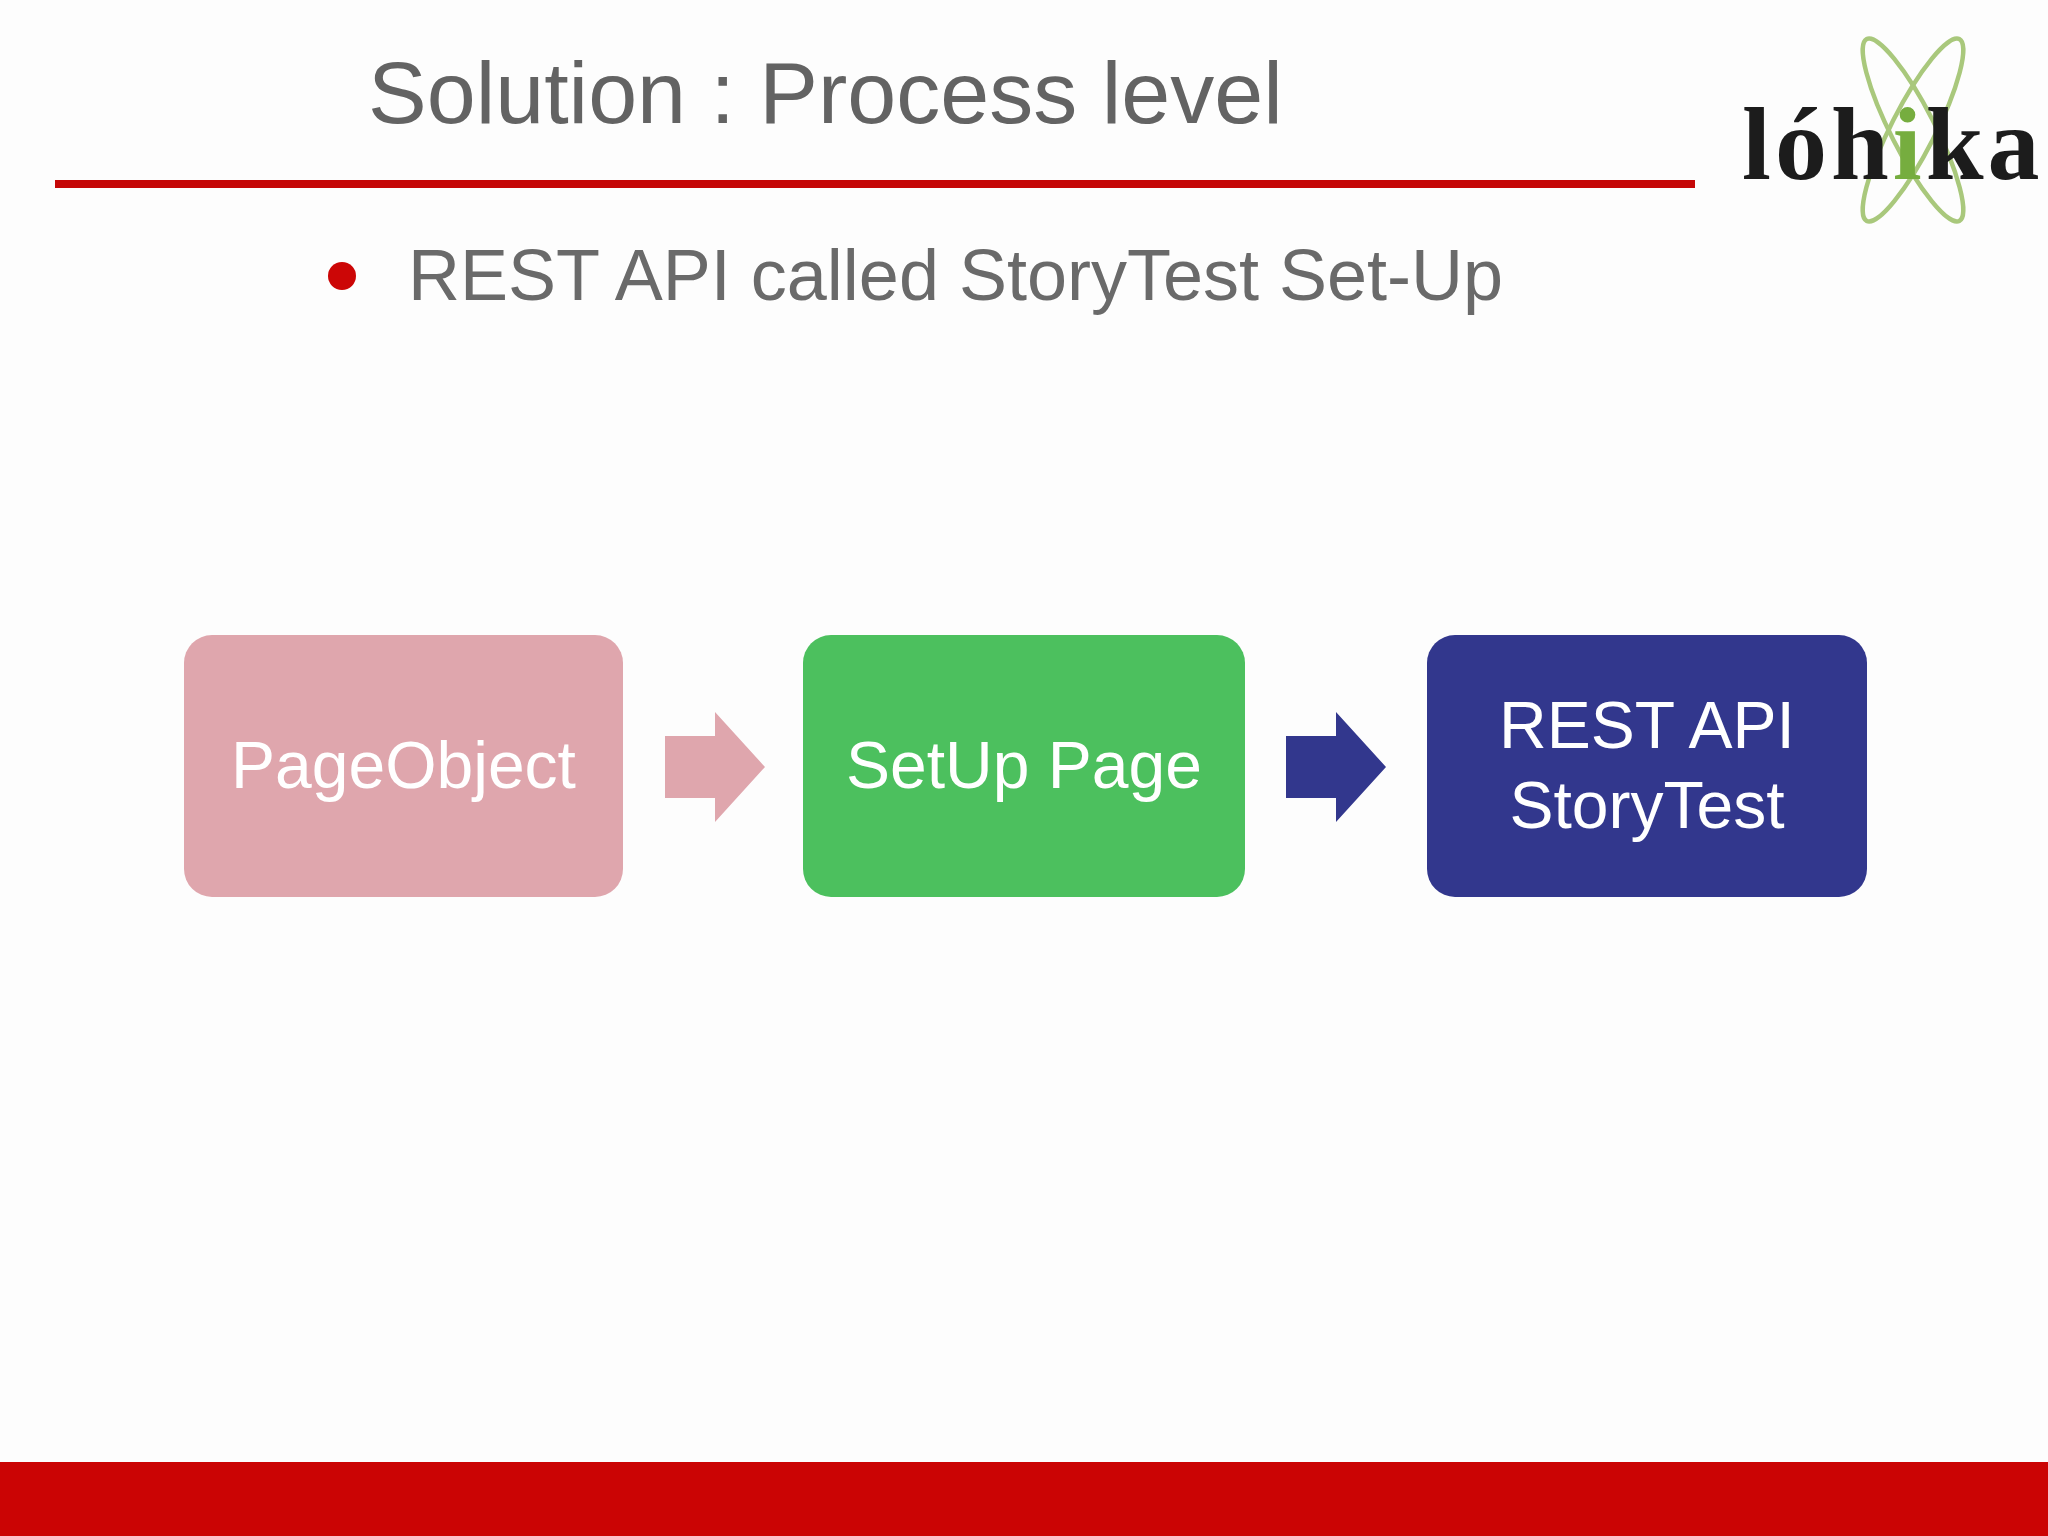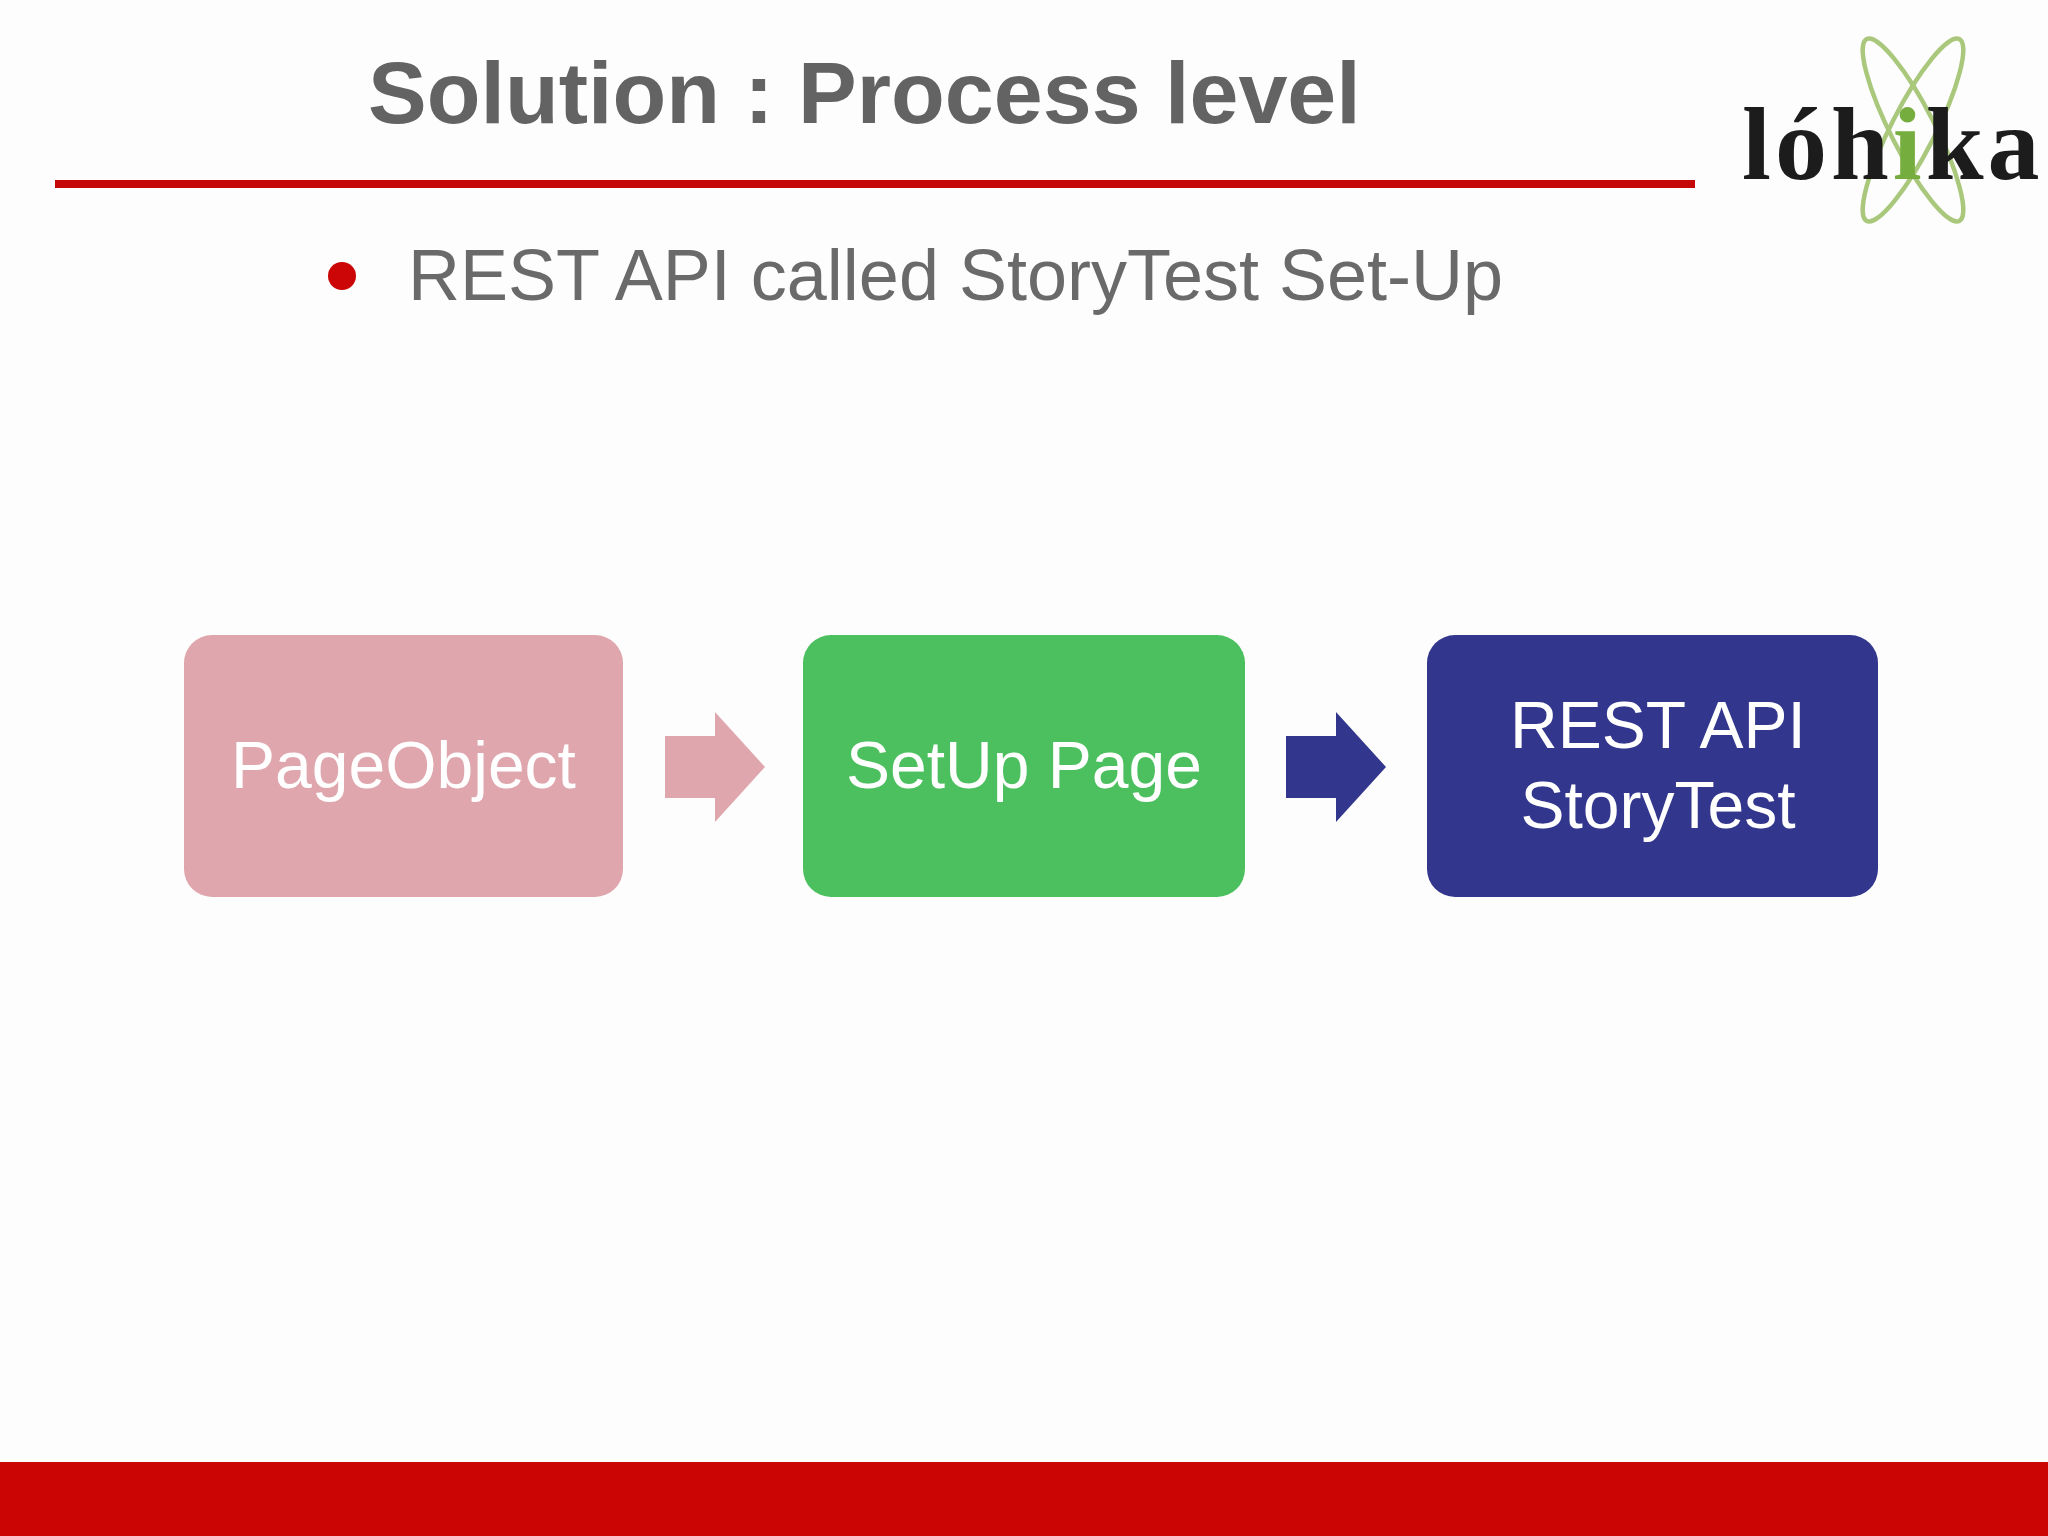--- a/index.html
+++ b/index.html
@@ -5,21 +5,21 @@
   html,body{margin:0;padding:0;}
   body{
     width:2048px;height:1536px;position:relative;overflow:hidden;
     background:#fdfdfd;
     font-family:"Liberation Sans",sans-serif;
   }
   .abs{position:absolute;}
   
   .title{
     left:368px;top:42px;
-    font-size:88px;font-weight:bold;letter-spacing:0px;
+    font-size:88px;font-weight:normal;letter-spacing:0px;
     white-space:nowrap;
   }
   .title-rule{
     left:55px;top:180px;width:1640px;height:8px;
   }
   
   .logo{left:1700px;top:0;width:340px;height:250px;margin-left:36px;}
   .logo-orbits{left:82px;top:18px;width:190px;height:225px;position:absolute;}
   .logo-text{
     position:absolute;left:6px;top:92px;
@@ -35,21 +35,21 @@
     left:408px;top:239px;font-size:72px;line-height:1;white-space:nowrap;
   }
   
   .node{
     top:635px;height:262px;border-radius:28px;
     display:flex;flex-direction:column;align-items:center;justify-content:center;
     color:#ffffff;font-size:66px;line-height:1.21;text-align:center;
   }
   .node-1{left:184px;width:439px;}
   .node-2{left:803px;width:442px;}
-  .node-3{left:1427px;width:440px;padding-left:11px;}
+  .node-3{left:1427px;width:440px;}
   .arrow{top:712px;width:100px;height:110px;}
   .arrow-1{left:665px;}
   .arrow-2{left:1286px;}
   
   .footer-bar{left:0;top:1462px;width:2048px;height:74px;}
 </style>
 </head>
 <body>
 
 <div class="abs title" style="color: rgb(99, 99, 99);">Solution : Process level</div>

